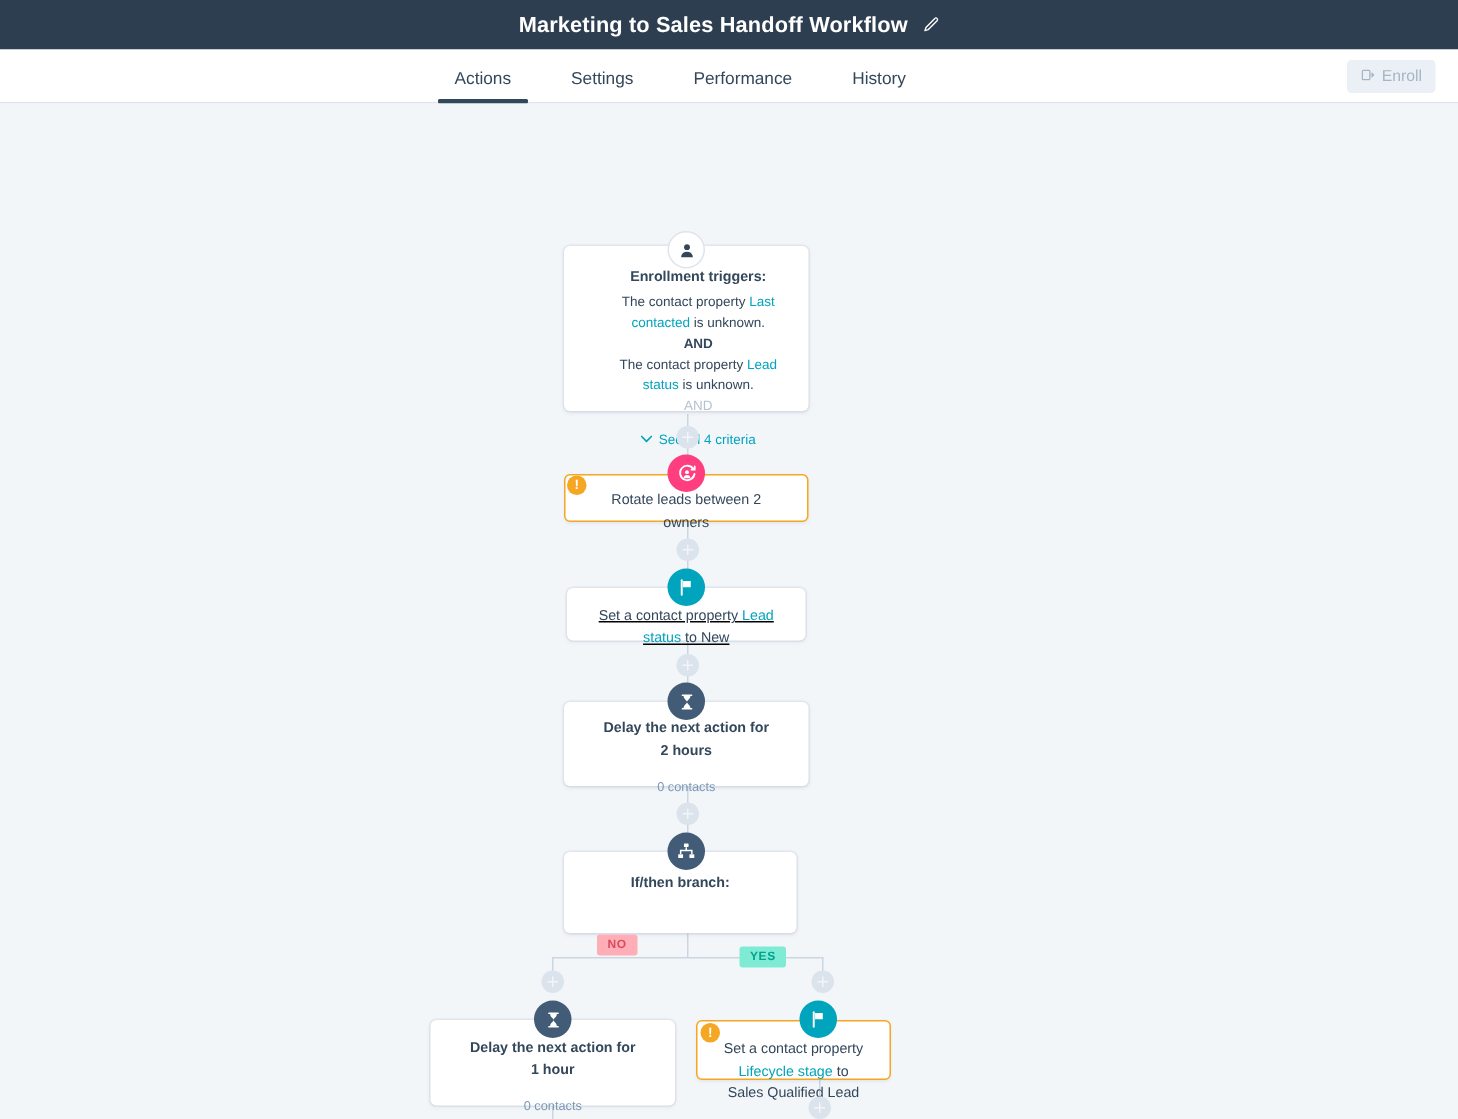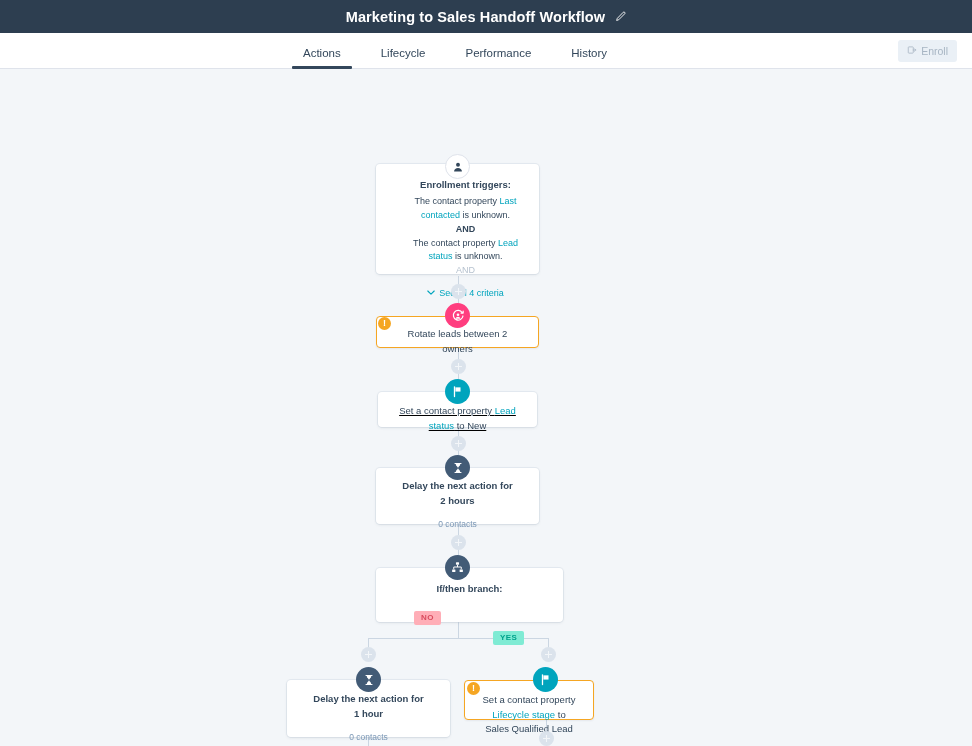--- a/index.html
+++ b/index.html
@@ -219,21 +219,21 @@
   <span class="app-title">Marketing to Sales Handoff Workflow</span>
   <span class="title-edit-icon">
     <svg width="12" height="12" viewBox="0 0 16 16">
       <path d="M12.3 1.7a1.3 1.3 0 0 1 1.9 0l.1.1a1.3 1.3 0 0 1 0 1.9l-8 8-2.8.9.9-2.8 7.9-8.1z" fill="none" stroke="#ffffff" stroke-width="1.2" stroke-linejoin="round"></path>
     </svg>
   </span>
 </div>
 
 <div class="tabbar">
   <div class="tab active">Actions</div>
-  <div class="tab">Lifecycle</div>
+  <div class="tab">Settings</div>
   <div class="tab">Performance</div>
   <div class="tab">History</div>
 
   <button class="enroll-btn">
     <span>
       <svg width="10" height="10" viewBox="0 0 16 16">
         <rect x="2" y="3" width="8" height="10" rx="1" fill="none" stroke="#a7b5c3" stroke-width="1.3"></rect>
         <path d="M10 8h4M12 6l2 2-2 2" fill="none" stroke="#a7b5c3" stroke-width="1.3" stroke-linecap="round" stroke-linejoin="round"></path>
       </svg>
     </span>
@@ -331,35 +331,35 @@
   </div>
   <div class="node-icon delay" style="left:445px; top:386px;">
     <svg width="12" height="12" viewBox="0 0 16 16">
       <path d="M4 2h8M4 14h8" stroke="#ffffff" stroke-width="1.5" stroke-linecap="round"></path>
       <path d="M5 2.6c0 3 3 3.6 3 5.4 0 1.8-3 2.4-3 5.4h6c0-3-3-3.6-3-5.4 0-1.8 3-2.4 3-5.4z" fill="#ffffff"></path>
     </svg>
   </div>
 
   <div class="plus" style="left:451px; top:466px;"></div>
 
-  <div class="card" style="left:376px; top:499px; width:187px; height:54px;">
+  <div class="card" style="left:376px; top:499px; width:155px; height:54px;">
     <div class="card-body" style="padding:14px 10px;">
       <div class="card-heading">If/then branch:</div>
     </div>
   </div>
   <div class="node-icon branch" style="left:445px; top:486px;">
     <svg width="13" height="13" viewBox="0 0 16 16">
       <rect x="6.1" y="1.6" width="3.8" height="3" rx=".5" fill="#ffffff"></rect>
       <rect x="1.4" y="10.4" width="4" height="3.2" rx=".5" fill="#ffffff"></rect>
       <rect x="10.6" y="10.4" width="4" height="3.2" rx=".5" fill="#ffffff"></rect>
       <path d="M8 4.8v2.6M3.4 10.2V7.4h9.2v2.8" fill="none" stroke="#ffffff" stroke-width="1.2"></path>
     </svg>
   </div>
 
-  <div class="pill no" style="left:398px; top:542px;margin-left:16px;">NO</div>
+  <div class="pill no" style="left:398px; top:554px;">NO</div>
   <div class="pill yes" style="left:493px; top:562px;">YES</div>
 
   <div class="plus" style="left:361px; top:578px;"></div>
   <div class="plus" style="left:541px; top:578px;"></div>
 
   <div class="card" style="left:287px; top:611px; width:163px; height:57px;">
     <div class="card-body" style="padding:12px 10px 9px 10px;">
       <div class="card-heading">Delay the next action for</div>
       <div class="card-heading" style="margin-top:-2px;">1 hour</div>
       <div class="contacts-count">0 contacts</div>

